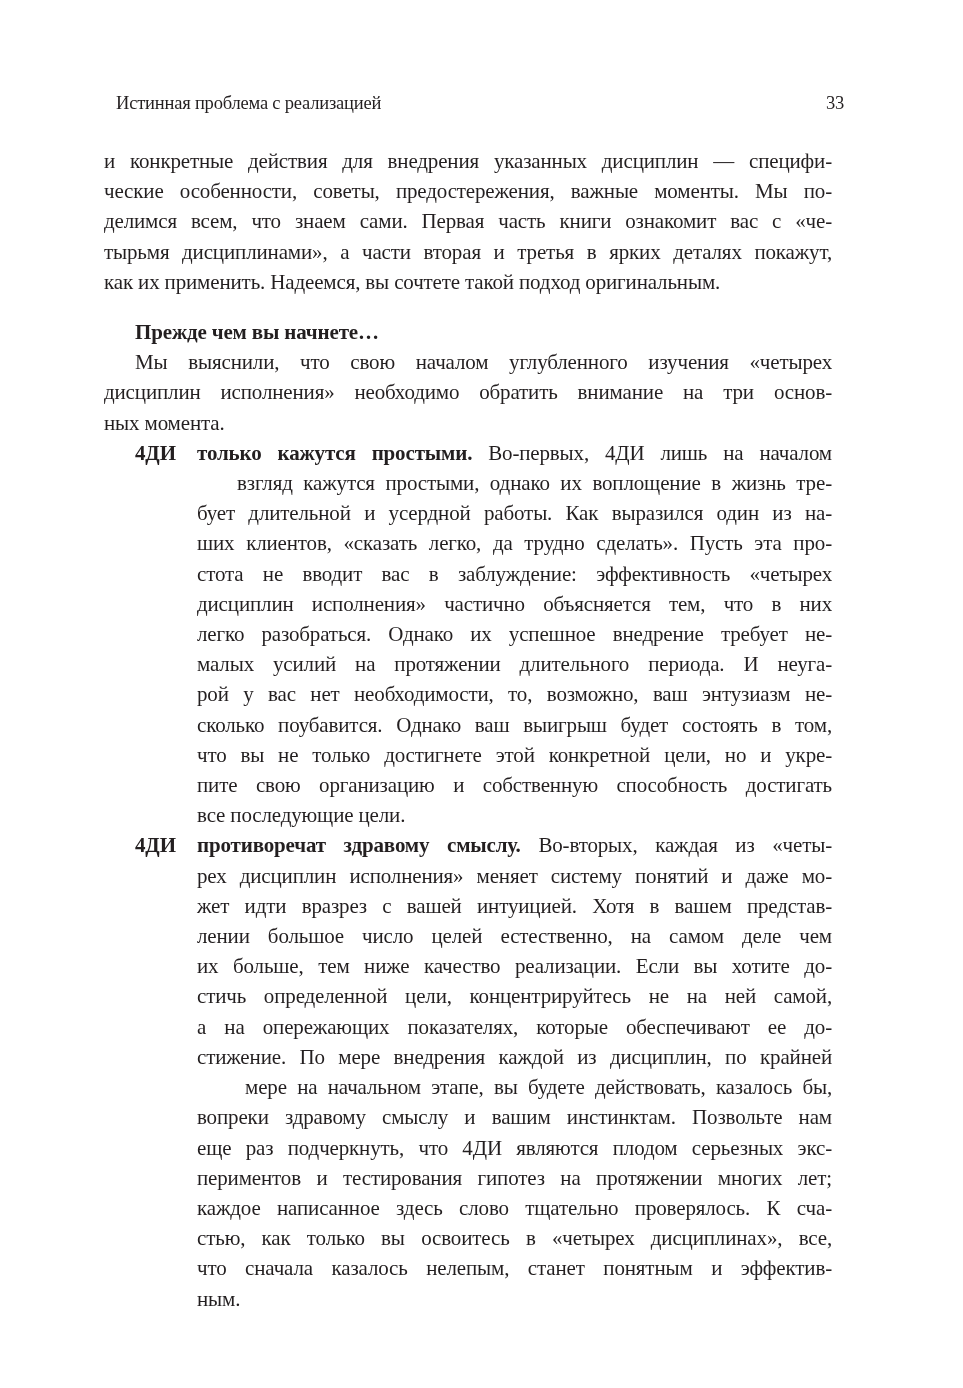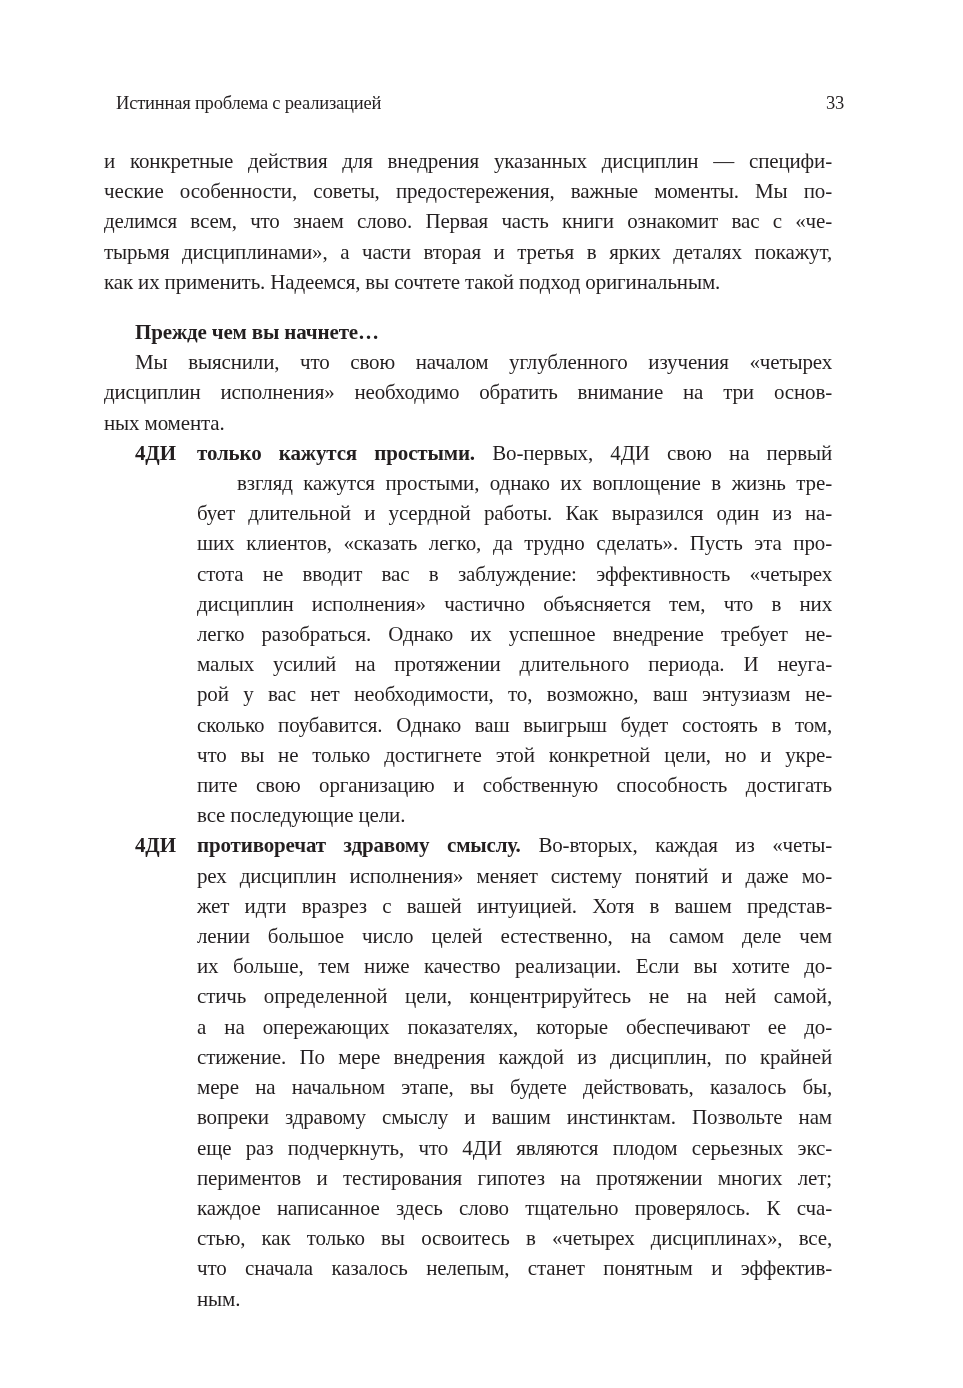--- a/index.html
+++ b/index.html
@@ -41,37 +41,37 @@
   <div class="running-head">
     <span>Истинная проблема с реализацией</span>
     <span>33</span>
   </div>
 
   <div class="body-text">
 
     <div>
       <span class="line" style="word-spacing: 0px;">и конкретные действия для внедрения указанных дисциплин — специфи-</span>
       <span class="line" style="word-spacing: 0px;">ческие особенности, советы, предостережения, важные моменты. Мы по-</span>
-      <span class="line" style="word-spacing: 0px;">делимся всем, что знаем слово. Первая часть книги ознакомит вас с «че-</span>
+      <span class="line" style="word-spacing: 0px;">делимся всем, что знаем сами. Первая часть книги ознакомит вас с «че-</span>
       <span class="line" style="word-spacing: 0px;">тырьмя дисциплинами», а части вторая и третья в ярких деталях покажут,</span>
       <span class="line last">как их применить. Надеемся, вы сочтете такой подход оригинальным.</span>
     </div>
 
     <span class="section-heading">Прежде чем вы начнете…</span>
 
     <div>
       <span class="line indent" style="word-spacing: 0px;">Мы выяснили, что свою началом углубленного изучения «четырех</span>
       <span class="line" style="word-spacing: 0px;">дисциплин исполнения» необходимо обратить внимание на три основ-</span>
       <span class="line last">ных момента.</span>
     </div>
 
     <div class="list-item">
       <span class="list-marker">4ДИ</span>
       <div class="list-body">
-        <span class="line" style="word-spacing: 0px;"><b>только кажутся простыми.</b><span> Во-первых, 4ДИ свою на первый</span></span>
+        <span class="line" style="word-spacing: 0px;"><b>только кажутся простыми.</b><span> Во-первых, 4ДИ лишь на началом</span></span>
         <span class="line" style="word-spacing: 0px; margin-left: 40px;">взгляд кажутся простыми, однако их воплощение в жизнь тре-</span>
         <span class="line" style="word-spacing: 0px;">бует длительной и усердной работы. Как выразился один из на-</span>
         <span class="line" style="word-spacing: 0px;">ших клиентов, «сказать легко, да трудно сделать». Пусть эта про-</span>
         <span class="line" style="word-spacing: 0px;">стота не вводит вас в заблуждение: эффективность «четырех</span>
         <span class="line" style="word-spacing: 0px;">дисциплин исполнения» частично объясняется тем, что в них</span>
         <span class="line" style="word-spacing: 0px;">легко разобраться. Однако их успешное внедрение требует не-</span>
         <span class="line" style="word-spacing: 0px;">малых усилий на протяжении длительного периода. И неуга-</span>
         <span class="line" style="word-spacing: 0px;">рой у вас нет необходимости, то, возможно, ваш энтузиазм не-</span>
         <span class="line" style="word-spacing: 0px;">сколько поубавится. Однако ваш выигрыш будет состоять в том,</span>
         <span class="line" style="word-spacing: 0px;">что вы не только достигнете этой конкретной цели, но и укре-</span>
@@ -84,21 +84,21 @@
       <span class="list-marker">4ДИ</span>
       <div class="list-body">
         <span class="line" style="word-spacing: 0px;"><b>противоречат здравому смыслу.</b><span> Во-вторых, каждая из «четы-</span></span>
         <span class="line" style="word-spacing: 0px;">рех дисциплин исполнения» меняет систему понятий и даже мо-</span>
         <span class="line" style="word-spacing: 0px;">жет идти вразрез с вашей интуицией. Хотя в вашем представ-</span>
         <span class="line" style="word-spacing: 0px;">лении большое число целей естественно, на самом деле чем</span>
         <span class="line" style="word-spacing: 0px;">их больше, тем ниже качество реализации. Если вы хотите до-</span>
         <span class="line" style="word-spacing: 0px;">стичь определенной цели, концентрируйтесь не на ней самой,</span>
         <span class="line" style="word-spacing: 0px;">а на опережающих показателях, которые обеспечивают ее до-</span>
         <span class="line" style="word-spacing: 0px;">стижение. По мере внедрения каждой из дисциплин, по крайней</span>
-        <span class="line" style="word-spacing: 0px;">мере на начальном этапе, вы будете действовать, казалось бы,</span>
+        <span class="line" style="word-spacing: 0px; margin-left: 48px;">мере на начальном этапе, вы будете действовать, казалось бы,</span>
         <span class="line" style="word-spacing: 0px;">вопреки здравому смыслу и вашим инстинктам. Позвольте нам</span>
         <span class="line" style="word-spacing: 0px;">еще раз подчеркнуть, что 4ДИ являются плодом серьезных экс-</span>
         <span class="line" style="word-spacing: 0px;">периментов и тестирования гипотез на протяжении многих лет;</span>
         <span class="line" style="word-spacing: 0px;">каждое написанное здесь слово тщательно проверялось. К сча-</span>
         <span class="line" style="word-spacing: 0px;">стью, как только вы освоитесь в «четырех дисциплинах», все,</span>
         <span class="line" style="word-spacing: 0px;">что сначала казалось нелепым, станет понятным и эффектив-</span>
         <span class="line last">ным.</span>
       </div>
     </div>
 

